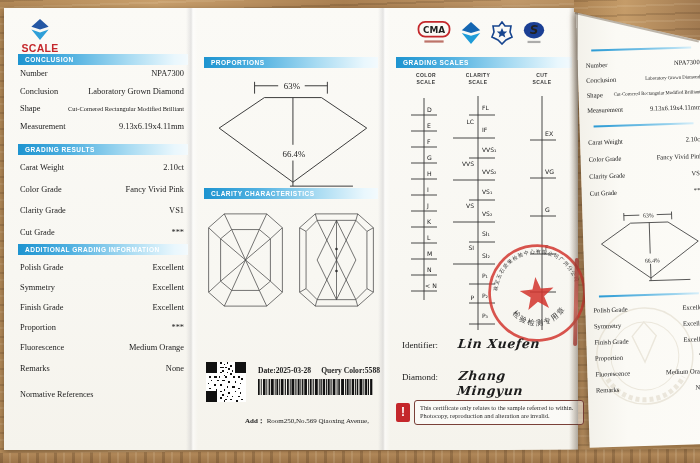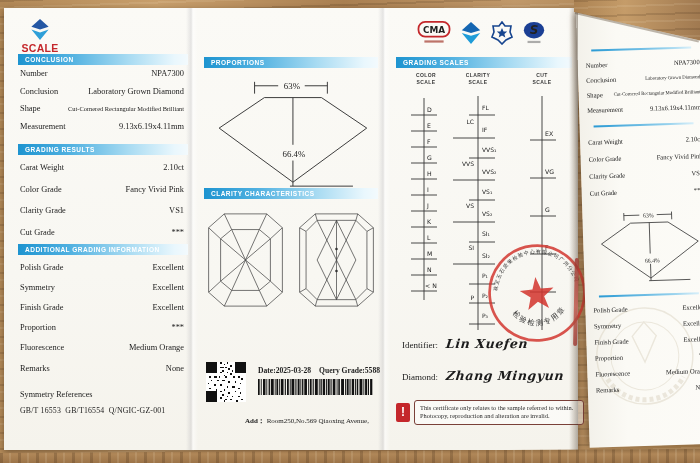--- a/index.html
+++ b/index.html
@@ -67,21 +67,21 @@
   .p2bottom{position:absolute;left:6px;right:2px;}
   .dateline{display:flex;justify-content:space-between;font-weight:bold;font-size:7.6px;}
   .addr{font-size:7px;line-height:1.55;text-align:center;}
   .addr .al{font-weight:bold;}
 
   .logorow{position:absolute;left:0;right:0;top:6px;display:flex;justify-content:center;gap:8px;align-items:center;height:30px;}
   .scalewrap{position:absolute;left:0;right:0;}
   .sctitle{position:absolute;font-family:"Liberation Sans",sans-serif;font-weight:bold;font-size:5px;
     letter-spacing:.4px;color:#3a3a3a;text-align:center;line-height:1.35;width:56px;}
   .stamp{position:absolute;left:94px;top:226px;width:110px;height:110px;transform:rotate(-6deg);opacity:.93;}
-  .signrow{position:absolute;left:14px;display:flex;align-items:baseline;gap:8px;}
+  .signrow{position:absolute;left:14px;display:flex;align-items:baseline;gap:20px;}
   .signlab{font-size:9px;}
   .signname{font-family:"DejaVu Serif",serif;font-style:italic;font-weight:bold;font-size:12.5px;letter-spacing:.6px;transform:skewX(-6deg);}
   .notice{position:absolute;left:8px;display:flex;align-items:flex-start;gap:4px;}
   .bang{width:14px;height:19px;background:#c4272b;border-radius:2px;color:#fff;
     font-family:"Liberation Sans",sans-serif;font-weight:bold;font-size:12px;text-align:center;line-height:19px;margin-top:3px;}
   .nbox{border:1px solid #7a4038;border-radius:3px;padding:3px 5px;width:158px;
     font-size:6.4px;line-height:1.3;color:#2c2c2c;background:rgba(255,255,255,.5);}
 
   .cardline{position:absolute;left:14px;width:100px;height:2px;
     background:linear-gradient(90deg,#2a9ad4,#8ecdeb 70%,#d8eff9);}
@@ -174,22 +174,21 @@
         <div class="row">
             <span class="lab">Fluorescence</span>
             <span class="val">Medium Orange</span>
           </div>
         <div class="row">
             <span class="lab">Remarks</span>
             <span class="val">None</span>
           </div>
       </div>
 
-      <div class="norm" style="top:378px">Symmetry References</div>
-      <div class="normrefs" style="top:394px">GB/T 16553  GB/T16554  Q/NGIC-GZ-001</div>
+      <div class="norm" style="top:378px">Normative References</div>
     </section>
 
     <section class="panel p2">
       <div class="hbar" style="top:45px">PROPORTIONS</div>
       <svg style="position:absolute;left:8px;top:60px" width="170" height="122" viewBox="0 0 170 124">
         <g stroke="#3a3a3a" stroke-width="1" fill="none">
           <line x1="50" y1="14" x2="74" y2="14"></line>
             <line x1="101" y1="14" x2="124" y2="14"></line>
           <line x1="50" y1="10" x2="50" y2="22"></line>
             <line x1="124" y1="10" x2="124" y2="22"></line>
@@ -253,21 +252,21 @@
           <g fill="#111">
             <rect x="0" y="0" width="7" height="7"></rect>
               <rect x="18" y="0" width="7" height="7"></rect>
               <rect x="0" y="18" width="7" height="7"></rect>
             <path d="M9 0h1v1h-1z M11 1h1v1h-1z M13 0h1v1h-1z M15 2h1v1h-1z M9 3h2v1h-2z M12 3h1v1h-1z M14 4h1v1h-1z M10 5h1v1h-1z M16 5h1v1h-1z M9 6h1v1h-1z M13 6h1v1h-1z M15 7h1v1h-1z M11 8h1v1h-1z M2 9h1v1h-1z M5 9h2v1h-2z M8 9h1v1h-1z M12 9h1v1h-1z M17 9h1v1h-1z M20 9h1v1h-1z M22 10h1v1h-1z M3 11h1v1h-1z M7 11h1v1h-1z M10 11h2v1h-2z M14 12h1v1h-1z M18 12h1v1h-1z M1 13h1v1h-1z M21 13h1v1h-1z M5 14h1v1h-1z M9 14h1v1h-1z M13 15h1v1h-1z M16 15h2v1h-2z M2 16h1v1h-1z M20 16h1v1h-1z M6 17h1v1h-1z M11 17h1v1h-1z M9 18h1v1h-1z M18 18h1v1h-1z M14 19h1v1h-1z M21 19h1v1h-1z M10 20h1v1h-1z M13 21h1v1h-1z M16 21h1v1h-1z M20 21h1v1h-1z M9 22h1v1h-1z M12 23h1v1h-1z M15 23h1v1h-1z M22 23h1v1h-1z M19 24h1v1h-1z M11 24h1v1h-1z"></path>
           </g>
         </svg>
         <div style="position:absolute;left:56px;top:6px;width:122px">
           <div class="dateline">
             <span>Date:2025-03-28</span>
-            <span>Query Grade:5588</span>
+            <span>Query Color:5588</span>
           </div>
           <svg style="margin-top:4px" width="116" height="16" viewBox="0 0 104 16" preserveAspectRatio="none">
             <g fill="#111">
               <path d="M0 0h1.5v16H0z M2.5 0h.8v16h-.8z M4.5 0h2.2v16H4.5z M7.5 0h.8v16h-.8z M9.5 0h1.2v16H9.5z M11.5 0h2.6v16h-2.6z M15 0h.8v16H15z M16.5 0h1.6v16h-1.6z M19 0h.8v16H19z M20.5 0h2.4v16h-2.4z M24 0h1v16h-1z M26 0h1.6v16H26z M28.5 0h.8v16h-.8z M30 0h2.6v16H30z M33.5 0h1v16h-1z M35.5 0h1.8v16h-1.8z M38 0h.8v16H38z M39.5 0h1.2v16h-1.2z M41.5 0h2.4v16h-2.4z M45 0h.8v16H45z M46.5 0h1.6v16h-1.6z M49 0h1v16h-1z M51 0h2.6v16H51z M54.5 0h.8v16h-.8z M56 0h1.2v16H56z M58 0h2.2v16H58z M61 0h.8v16H61z M62.5 0h1.8v16h-1.8z M65 0h1v16h-1z M67 0h2.4v16H67z M70.5 0h.8v16h-.8z M72 0h1.4v16H72z M74.5 0h2.6v16h-2.6z M78 0h.8v16H78z M79.5 0h1.8v16h-1.8z M82 0h1v16h-1z M84 0h2.2v16H84z M87 0h.8v16H87z M88.5 0h1.4v16h-1.4z M91 0h2.6v16H91z M94.5 0h.8v16h-.8z M96 0h1.8v16H96z M98.5 0h1v16h-1z M100.5 0h2v16h-2z"></path>
             </g>
           </svg>
         </div>
         <div class="addr" style="position:absolute;left:30px;top:56px;width:150px">
           <div><span class="al">Add：</span> <span>Room250,No.569  Qiaoxing  Avenue,</span></div>
         </div>

